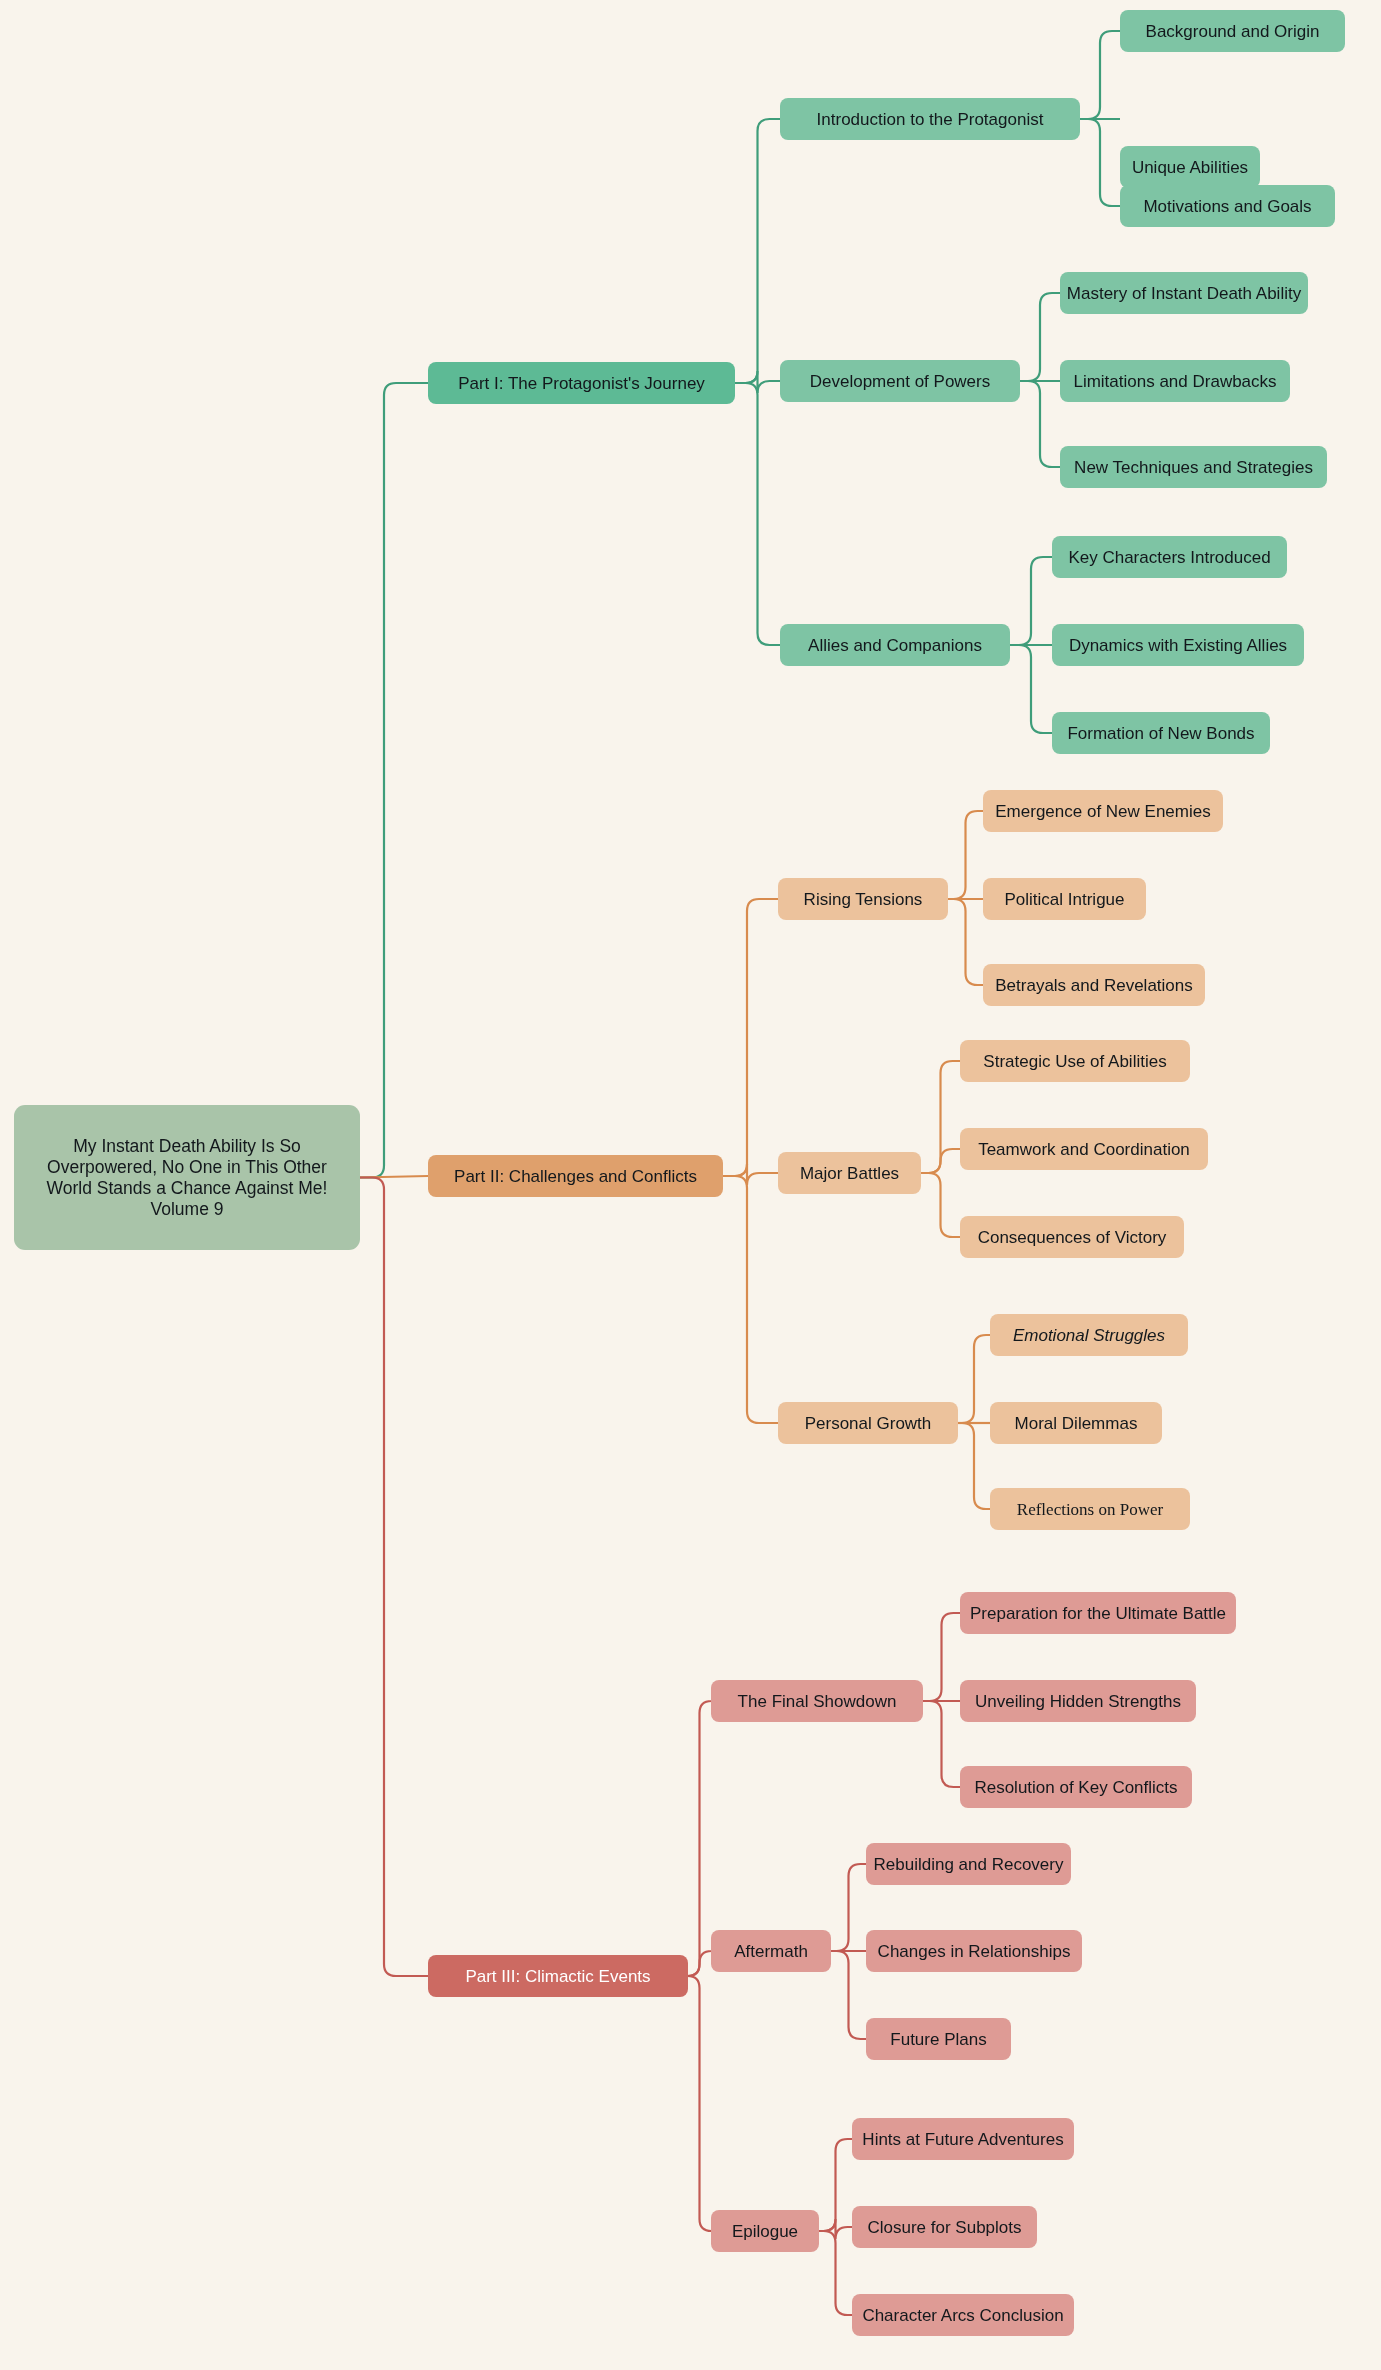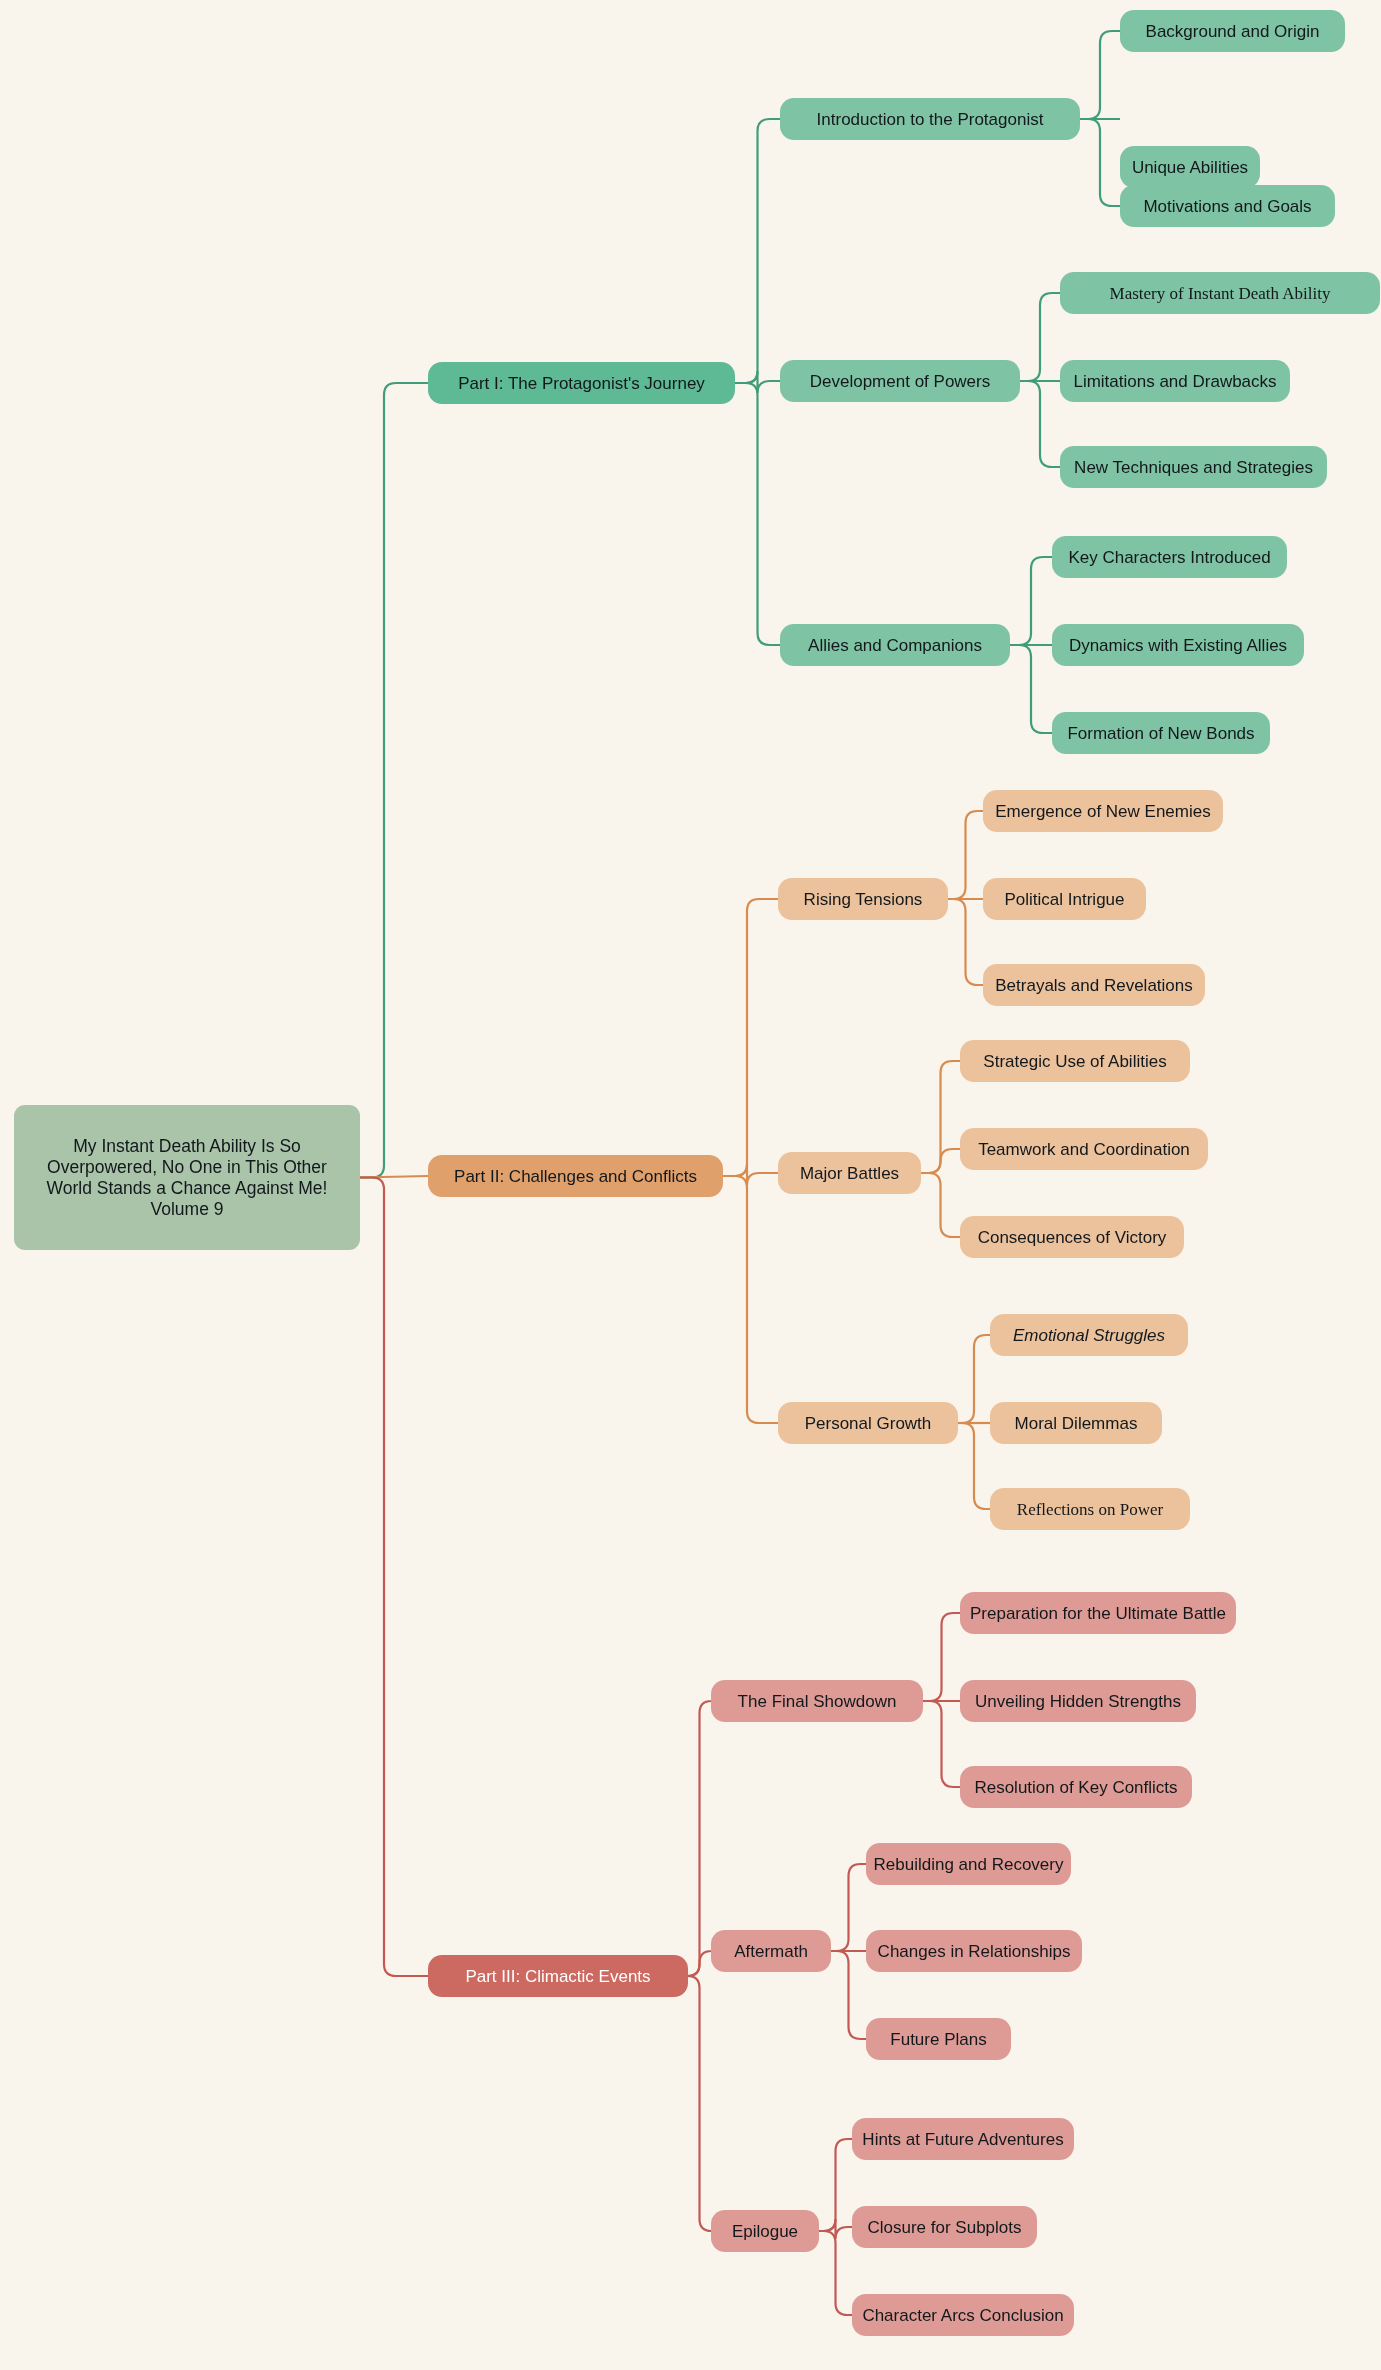--- a/index.html
+++ b/index.html
@@ -7,21 +7,21 @@
     width:1381px;height:2370px;
     background:#f9f4ec;
     font-family:"Liberation Sans","DejaVu Sans",sans-serif;
     overflow:hidden;
   }
   #map{position:relative;width:1381px;height:2370px;}
   svg.edges{position:absolute;left:0;top:0;width:1381px;height:2370px;pointer-events:none;}
   .node{
     position:absolute;
     box-sizing:border-box;
-    border-radius:14px;
+    border-radius:8px;
     display:flex;
     align-items:center;
     justify-content:center;
     text-align:center;
     font-size:17px;
     line-height:23px;
     color:#13181c;
     padding:9px 14px;
     white-space:nowrap;
   }
@@ -80,21 +80,21 @@
       <path d="M 819 2231 L 823.5 2231 Q 835.5 2231 835.5 2243 L 835.5 2303 Q 835.5 2315 847.5 2315 L 852 2315" fill="none" stroke="#c25a53" stroke-width="2.2"></path>
     </svg>
   <div id="nodes">
       <div class="node root" style="left: 14px; top: 1105px; width: 346px; height: 145px; background: rgb(169, 196, 169);">My Instant Death Ability Is So Overpowered, No One in This Other World Stands a Chance Against Me! Volume 9</div>
       <div class="node l1" style="left: 428px; top: 362px; width: 307px; height: 42px; background: rgb(93, 186, 149);">Part I: The Protagonist's Journey</div>
       <div class="node l2" style="left: 780px; top: 98px; width: 300px; height: 42px; background: rgb(126, 196, 164);">Introduction to the Protagonist</div>
       <div class="node l3" style="left: 1120px; top: 10px; width: 225px; height: 42px; background: rgb(126, 196, 164);">Background and Origin</div>
       <div class="node l3" style="left: 1120px; top: 98px; width: 140px; height: 42px; background: rgb(126, 196, 164); margin-top: 48px;">Unique Abilities</div>
       <div class="node l3" style="left: 1120px; top: 185px; width: 215px; height: 42px; background: rgb(126, 196, 164);">Motivations and Goals</div>
       <div class="node l2" style="left: 780px; top: 360px; width: 240px; height: 42px; background: rgb(126, 196, 164);">Development of Powers</div>
-      <div class="node l3" style="left: 1060px; top: 272px; width: 320px; height: 42px; background: rgb(126, 196, 164); font-family: Liberation Serif, serif;">Mastery of Instant Death Ability</div>
+      <div class="node l3" style="left: 1060px; top: 272px; width: 248px; height: 42px; background: rgb(126, 196, 164);">Mastery of Instant Death Ability</div>
       <div class="node l3" style="left: 1060px; top: 360px; width: 230px; height: 42px; background: rgb(126, 196, 164);">Limitations and Drawbacks</div>
       <div class="node l3" style="left: 1060px; top: 446px; width: 267px; height: 42px; background: rgb(126, 196, 164);">New Techniques and Strategies</div>
       <div class="node l2" style="left: 780px; top: 624px; width: 230px; height: 42px; background: rgb(126, 196, 164);">Allies and Companions</div>
       <div class="node l3" style="left: 1052px; top: 536px; width: 235px; height: 42px; background: rgb(126, 196, 164);">Key Characters Introduced</div>
       <div class="node l3" style="left: 1052px; top: 624px; width: 252px; height: 42px; background: rgb(126, 196, 164);">Dynamics with Existing Allies</div>
       <div class="node l3" style="left: 1052px; top: 712px; width: 218px; height: 42px; background: rgb(126, 196, 164);">Formation of New Bonds</div>
       <div class="node l1" style="left: 428px; top: 1155px; width: 295px; height: 42px; background: rgb(223, 160, 108);">Part II: Challenges and Conflicts</div>
       <div class="node l2" style="left: 778px; top: 878px; width: 170px; height: 42px; background: rgb(236, 194, 156);">Rising Tensions</div>
       <div class="node l3" style="left: 983px; top: 790px; width: 240px; height: 42px; background: rgb(236, 194, 156);">Emergence of New Enemies</div>
       <div class="node l3" style="left: 983px; top: 878px; width: 163px; height: 42px; background: rgb(236, 194, 156);">Political Intrigue</div>

